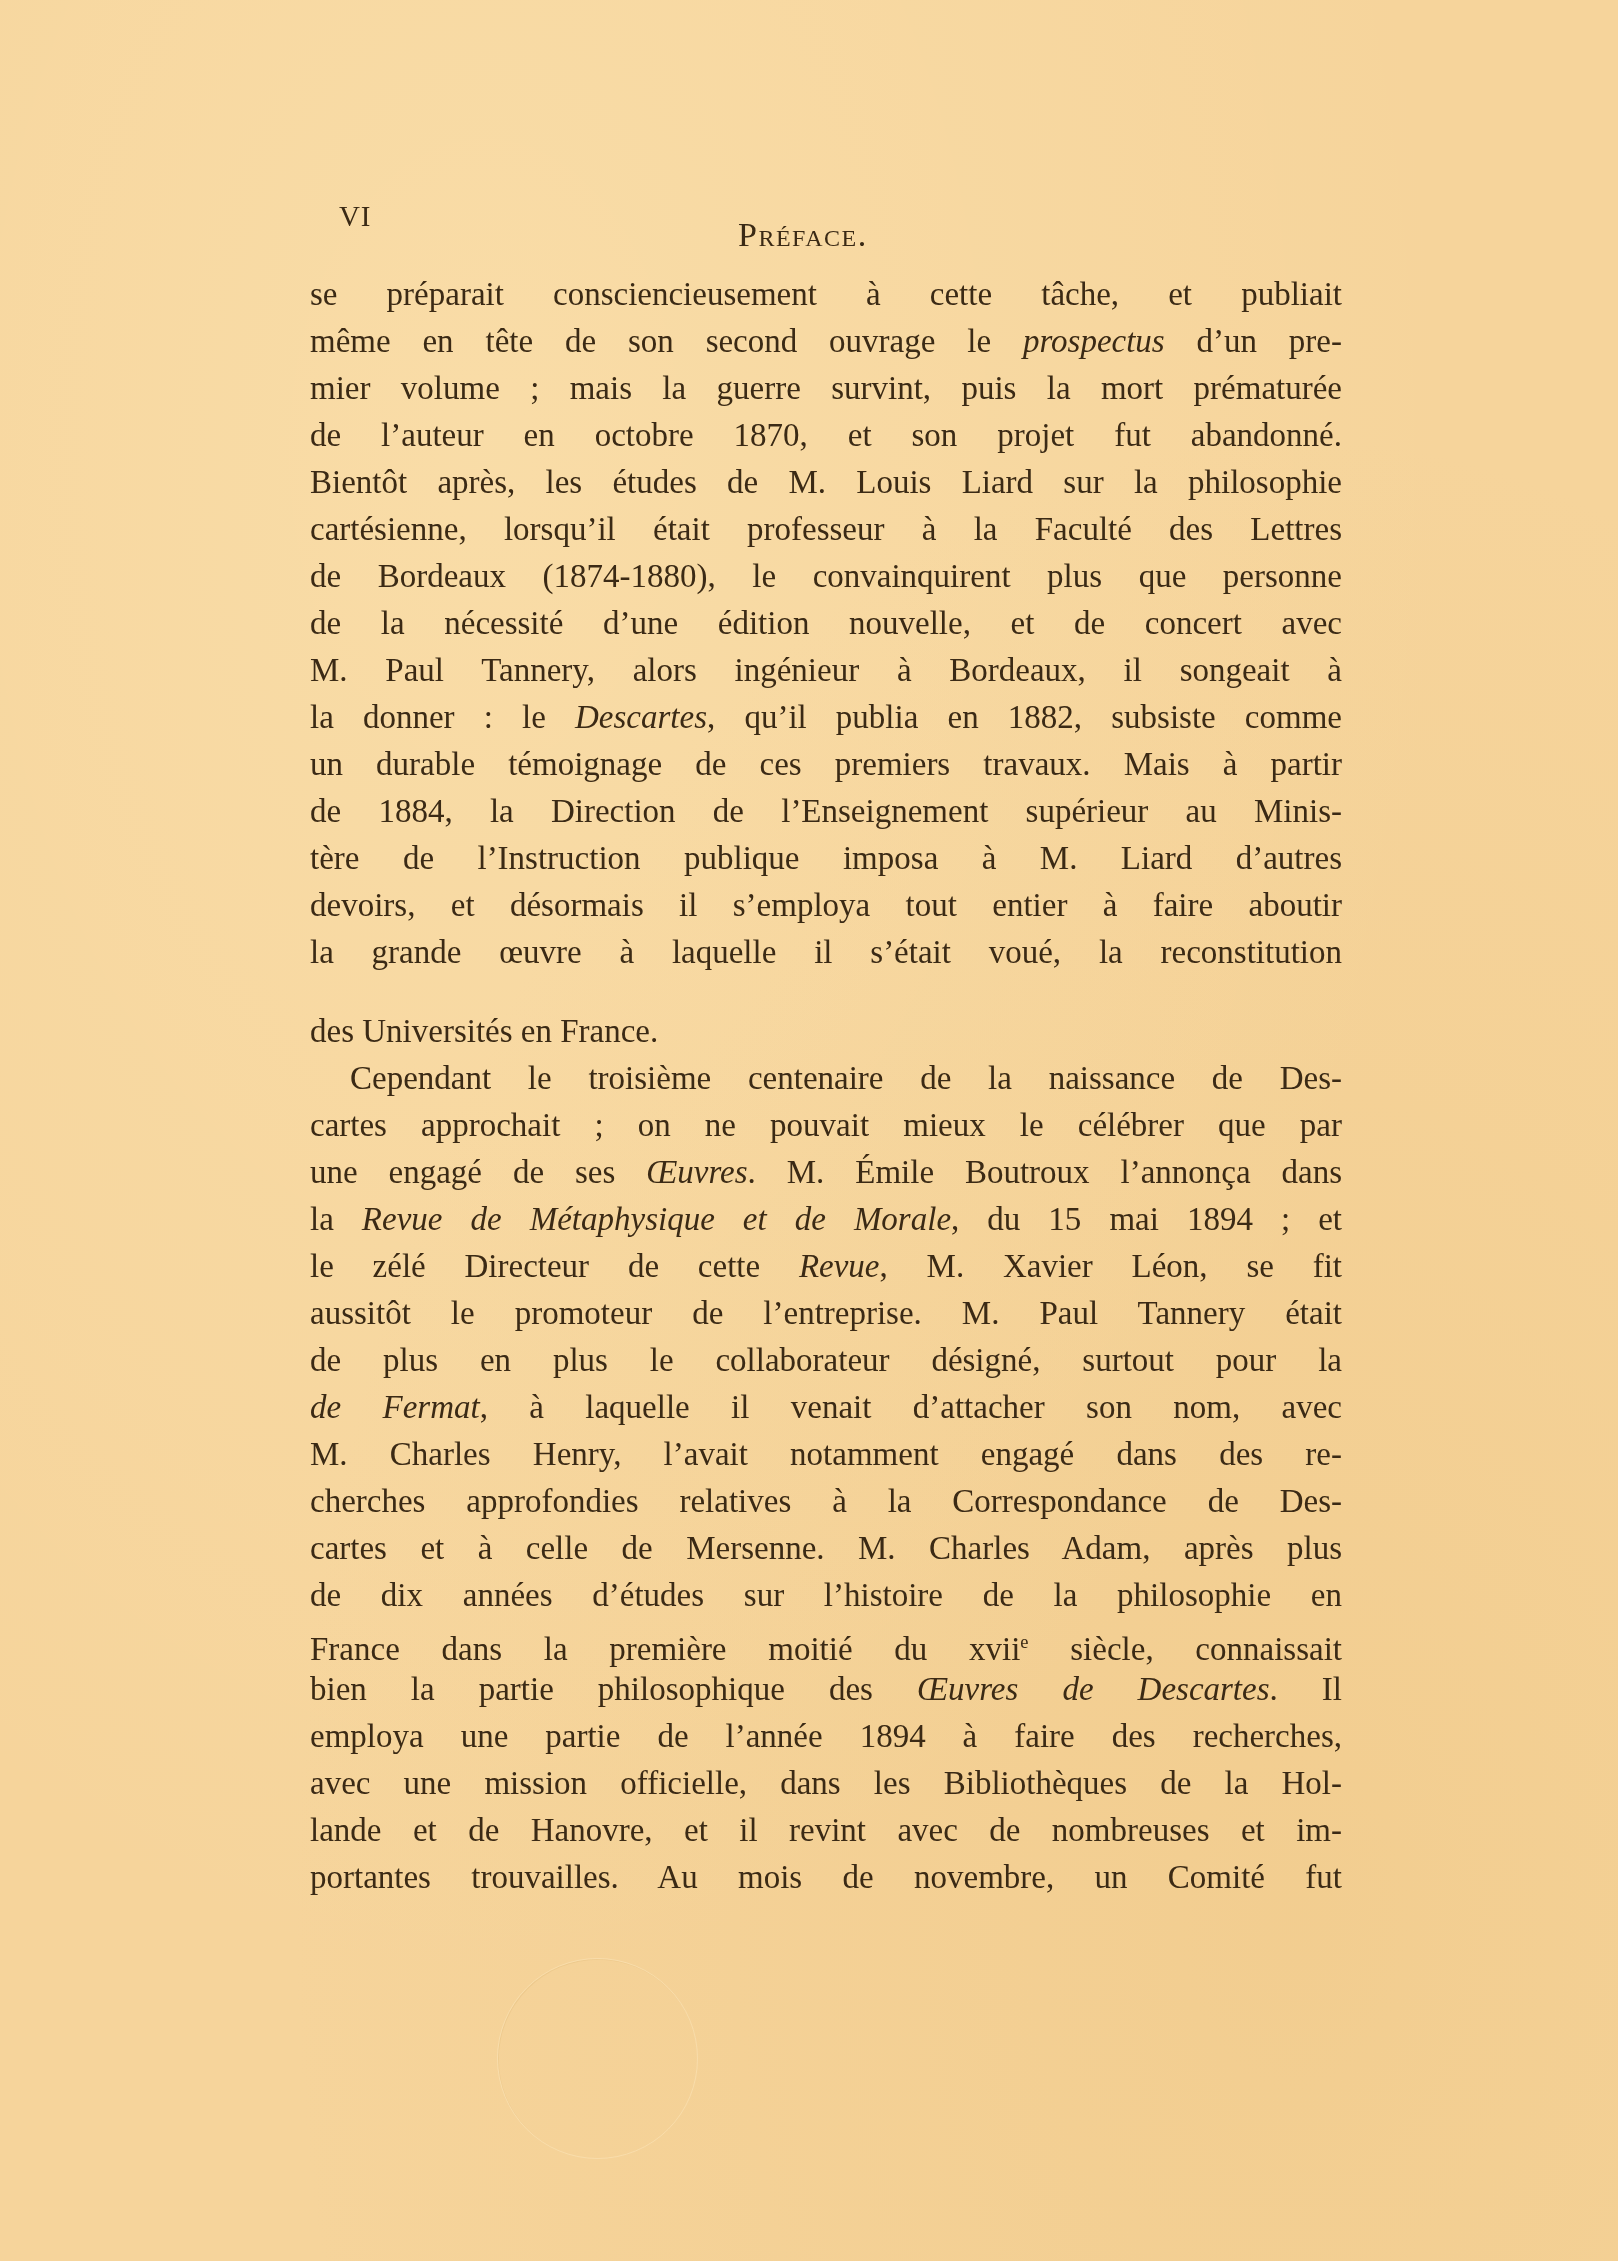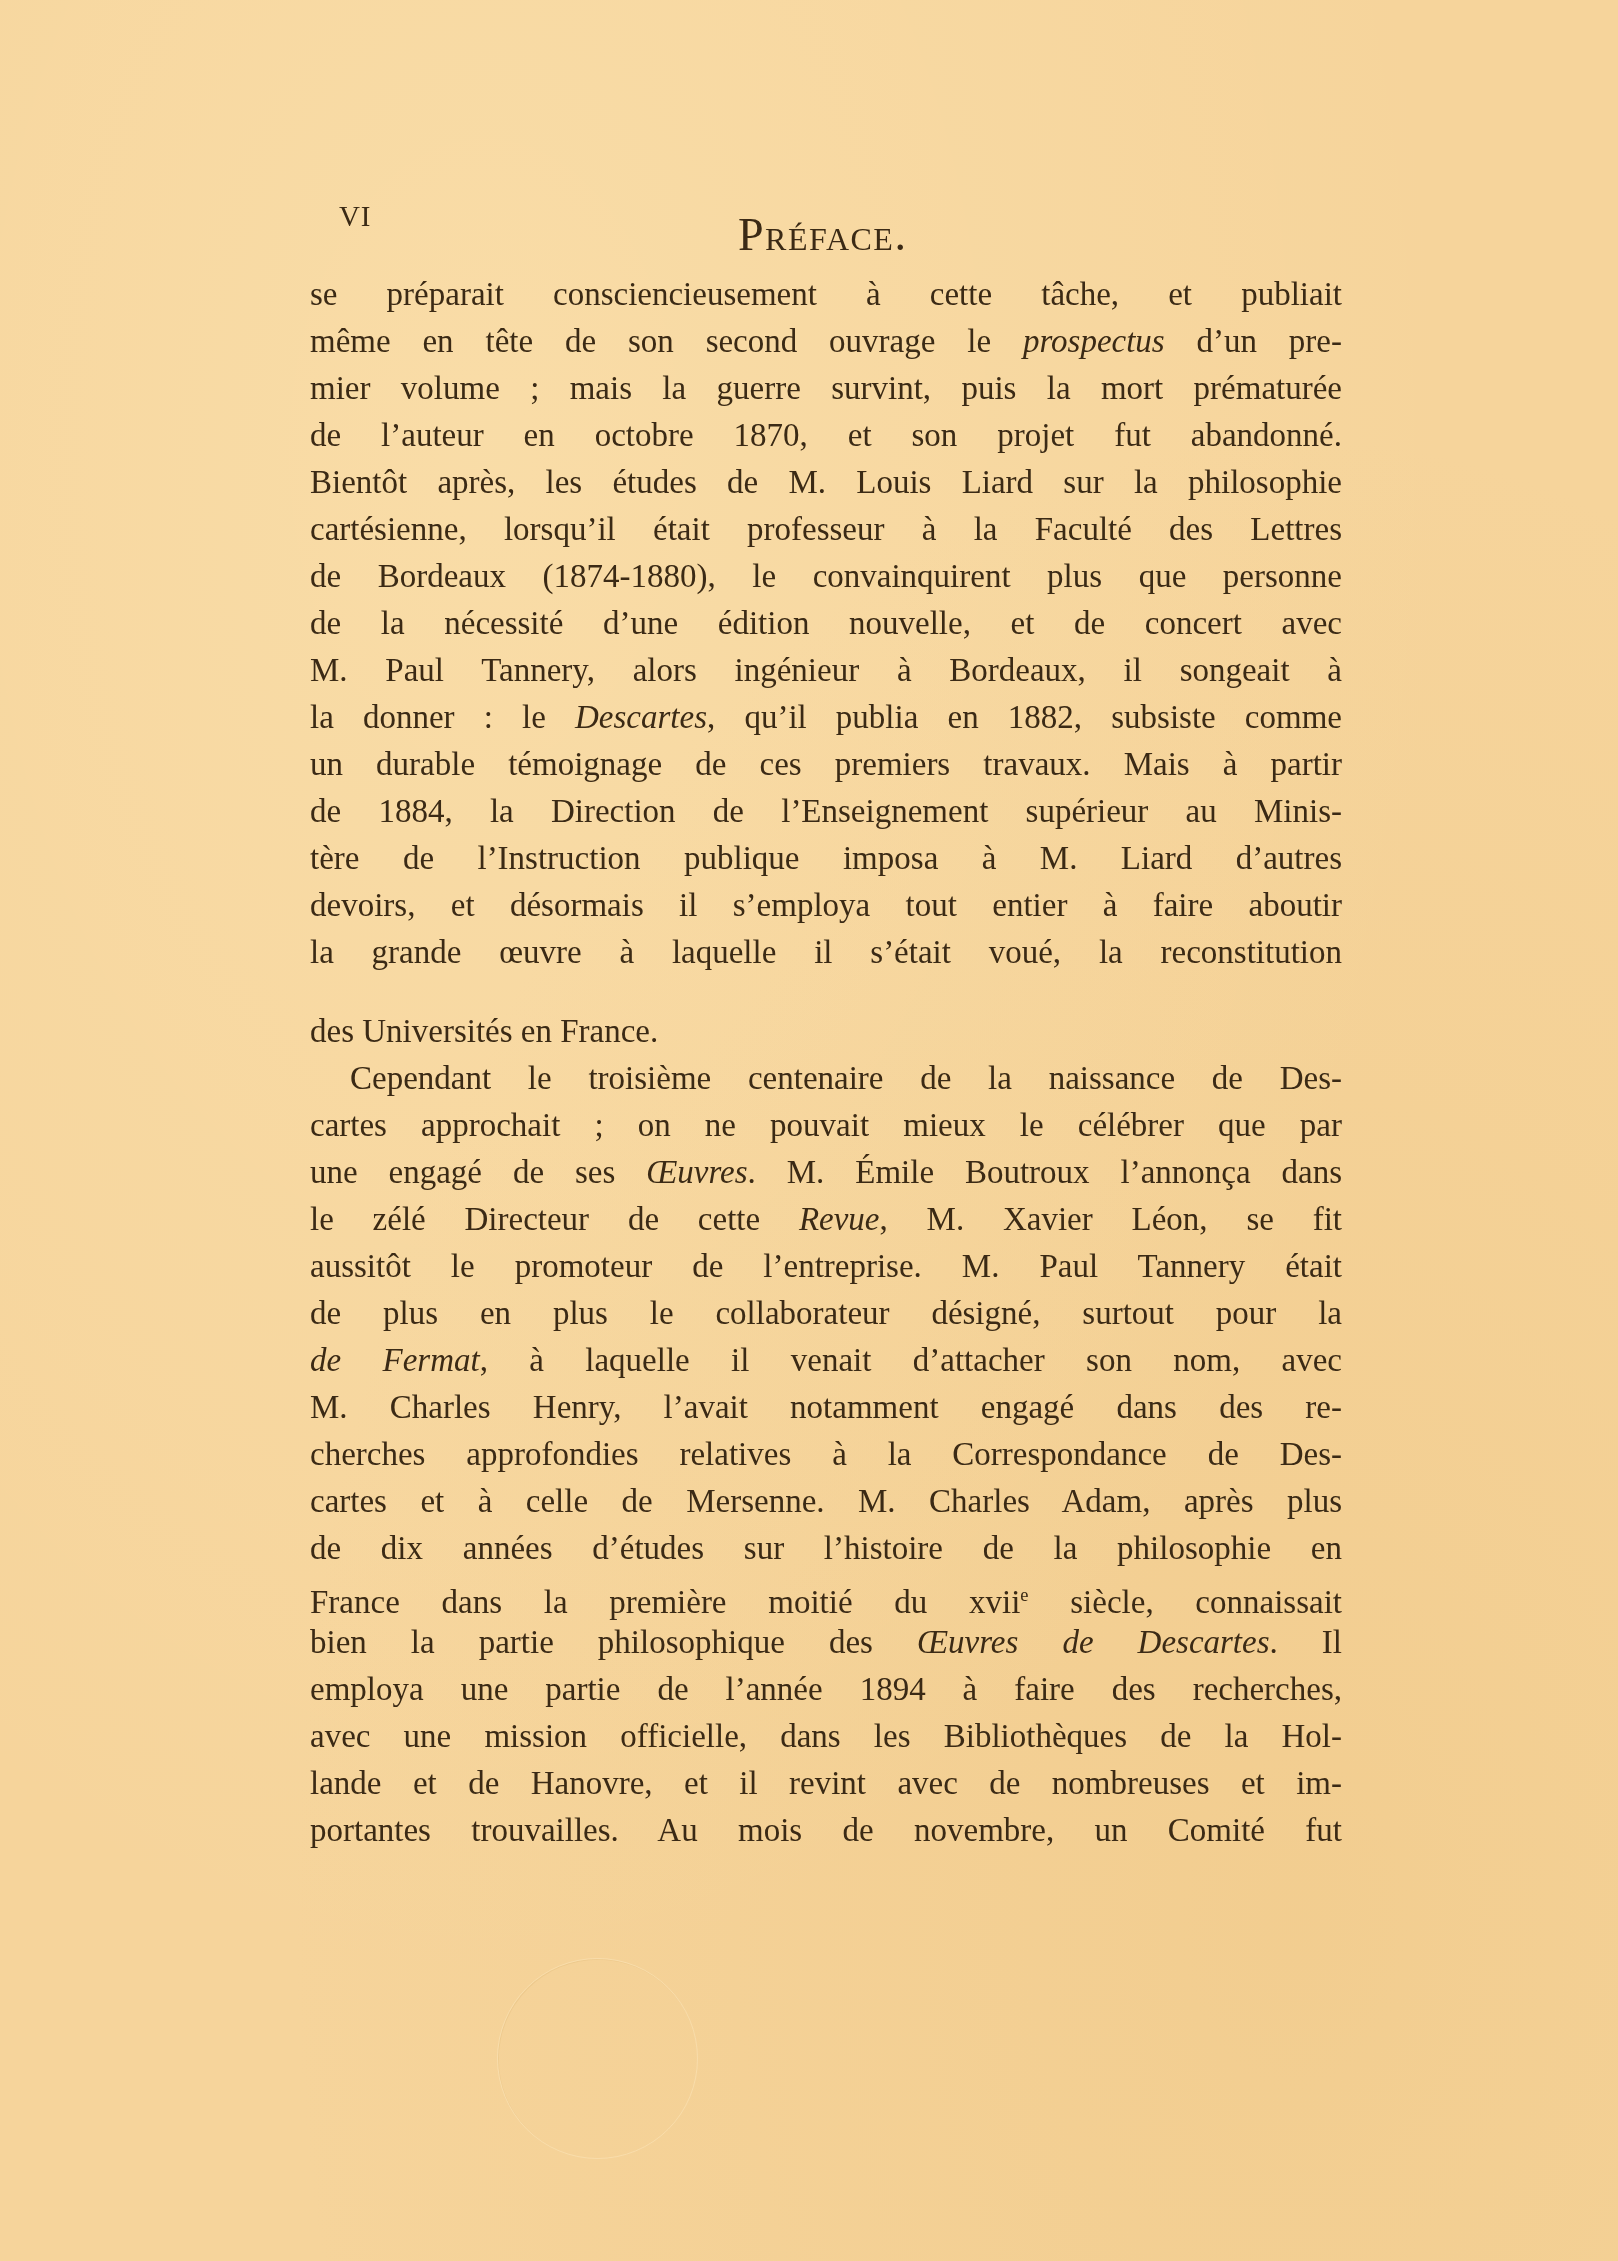--- a/index.html
+++ b/index.html
@@ -35,22 +35,22 @@
       left: 0;
       top: 0;
       font-size: 29px;
       letter-spacing: 0.8px;
       font-family: "Liberation Serif", serif;
       margin-left: 29px;
     }
     .page-title {
       position: absolute;
       left: 428px;
-      top: 8px;
-      font-size: 46px;
+      top: 16px;
+      font-size: 34px;
       font-variant: small-caps;
       letter-spacing: 1.5px;
       font-family: "Liberation Serif", serif;
     }
     .text-block {
       position: absolute;
       top: 271px;
       left: 310px;
       width: 1032px;
     }
@@ -108,20 +108,21 @@
     <div class="line"><span>la donner : le </span><i>Descartes</i><span>, qu’il publia en 1882, subsiste comme</span></div>
     <div class="line"><span>un durable témoignage de ces premiers travaux. Mais à partir</span></div>
     <div class="line"><span>de 1884, la Direction de l’Enseignement supérieur au Minis-</span></div>
     <div class="line"><span>tère de l’Instruction publique imposa à M. Liard d’autres</span></div>
     <div class="line"><span>devoirs, et désormais il s’employa tout entier à faire aboutir</span></div>
     <div class="line"><span>la grande œuvre à laquelle il s’était voué, la reconstitution</span></div>
     <div class="line last"><span>des Universités en France.</span></div>
     <div class="line indent"><span>Cependant le troisième centenaire de la naissance de Des-</span></div>
     <div class="line"><span>cartes approchait ; on ne pouvait mieux le célébrer que par</span></div>
     <div class="line"><span>une engagé de ses </span><i>Œuvres</i><span>. M. Émile Boutroux l’annonça dans</span></div>
+    <div class="line"><span>la </span><i>Revue de Métaphysique et de Morale</i><span>, du 15 mai 1894 ; et</span></div>
     <div class="line"><span>le zélé Directeur de cette </span><i>Revue</i><span>, M. Xavier Léon, se fit</span></div>
     <div class="line"><span>aussitôt le promoteur de l’entreprise. M. Paul Tannery était</span></div>
     <div class="line"><span>de plus en plus le collaborateur désigné, surtout pour la</span></div>
     <div class="line"><i>de Fermat</i><span>, à laquelle il venait d’attacher son nom, avec</span></div>
     <div class="line"><span>M. Charles Henry, l’avait notamment engagé dans des re-</span></div>
     <div class="line"><span>cherches approfondies relatives à la Correspondance de Des-</span></div>
     <div class="line"><span>cartes et à celle de Mersenne. M. Charles Adam, après plus</span></div>
     <div class="line"><span>de dix années d’études sur l’histoire de la philosophie en</span></div>
     <div class="line"><span>France dans la première moitié du xvii</span><sup style="font-size: 18.4px;">e</sup><span> siècle, connaissait</span></div>
     <div class="line"><span>bien la partie philosophique des </span><i>Œuvres de Descartes</i><span>. Il</span></div>

